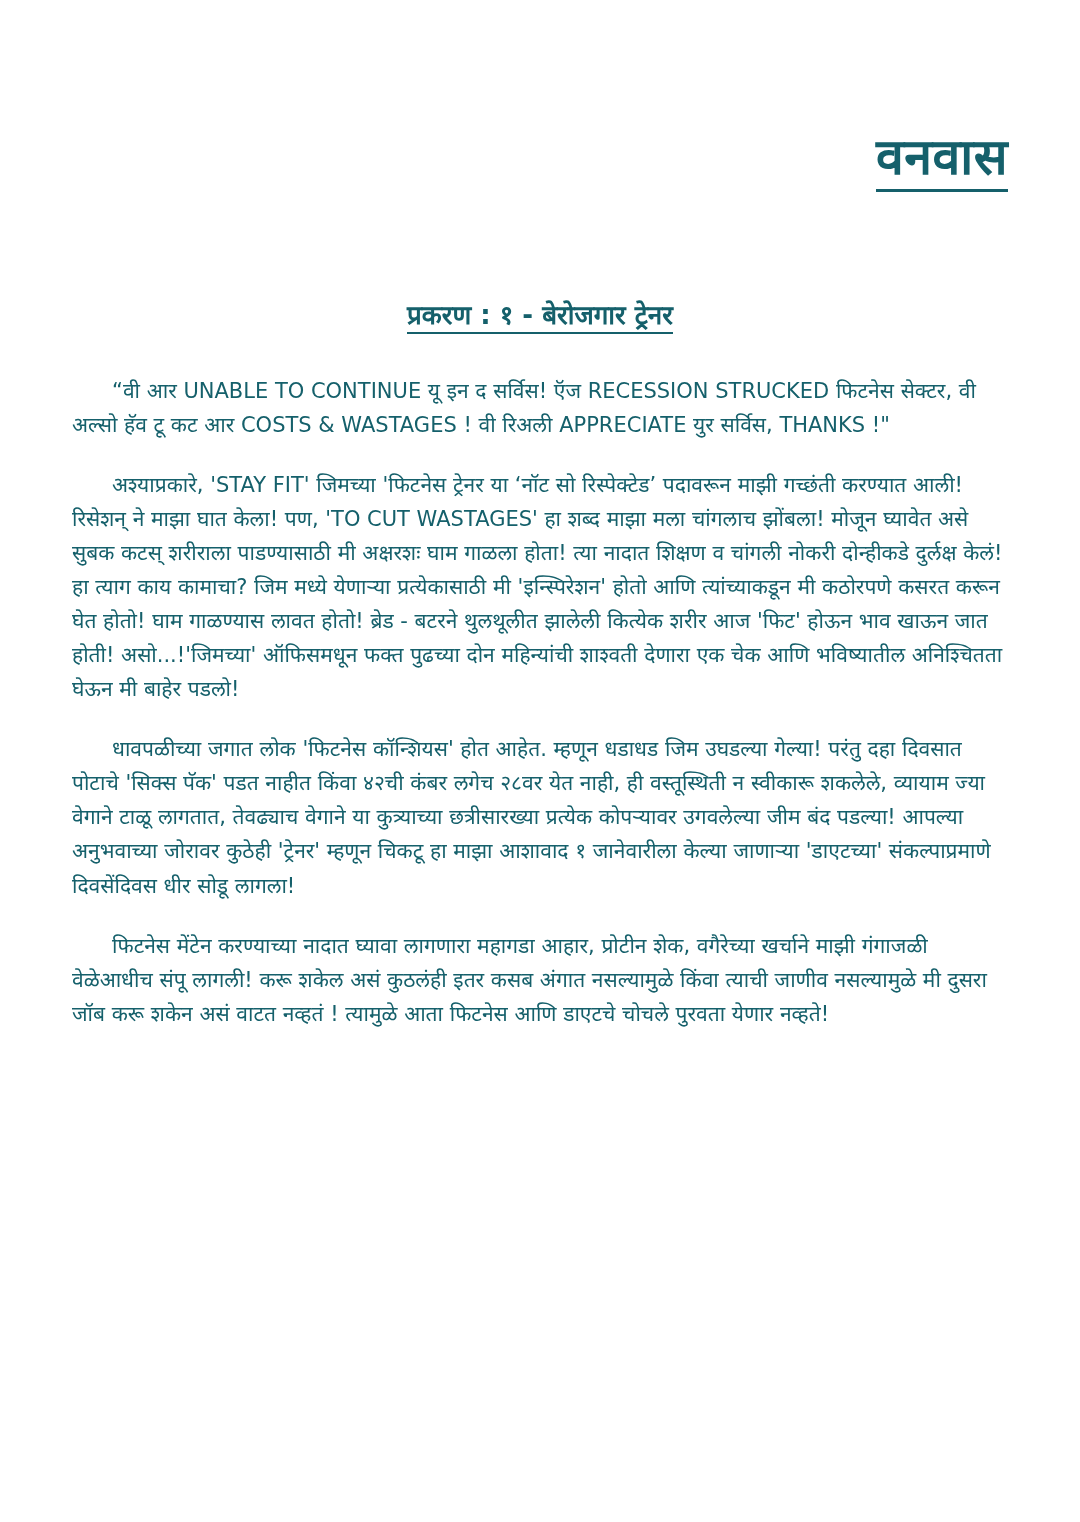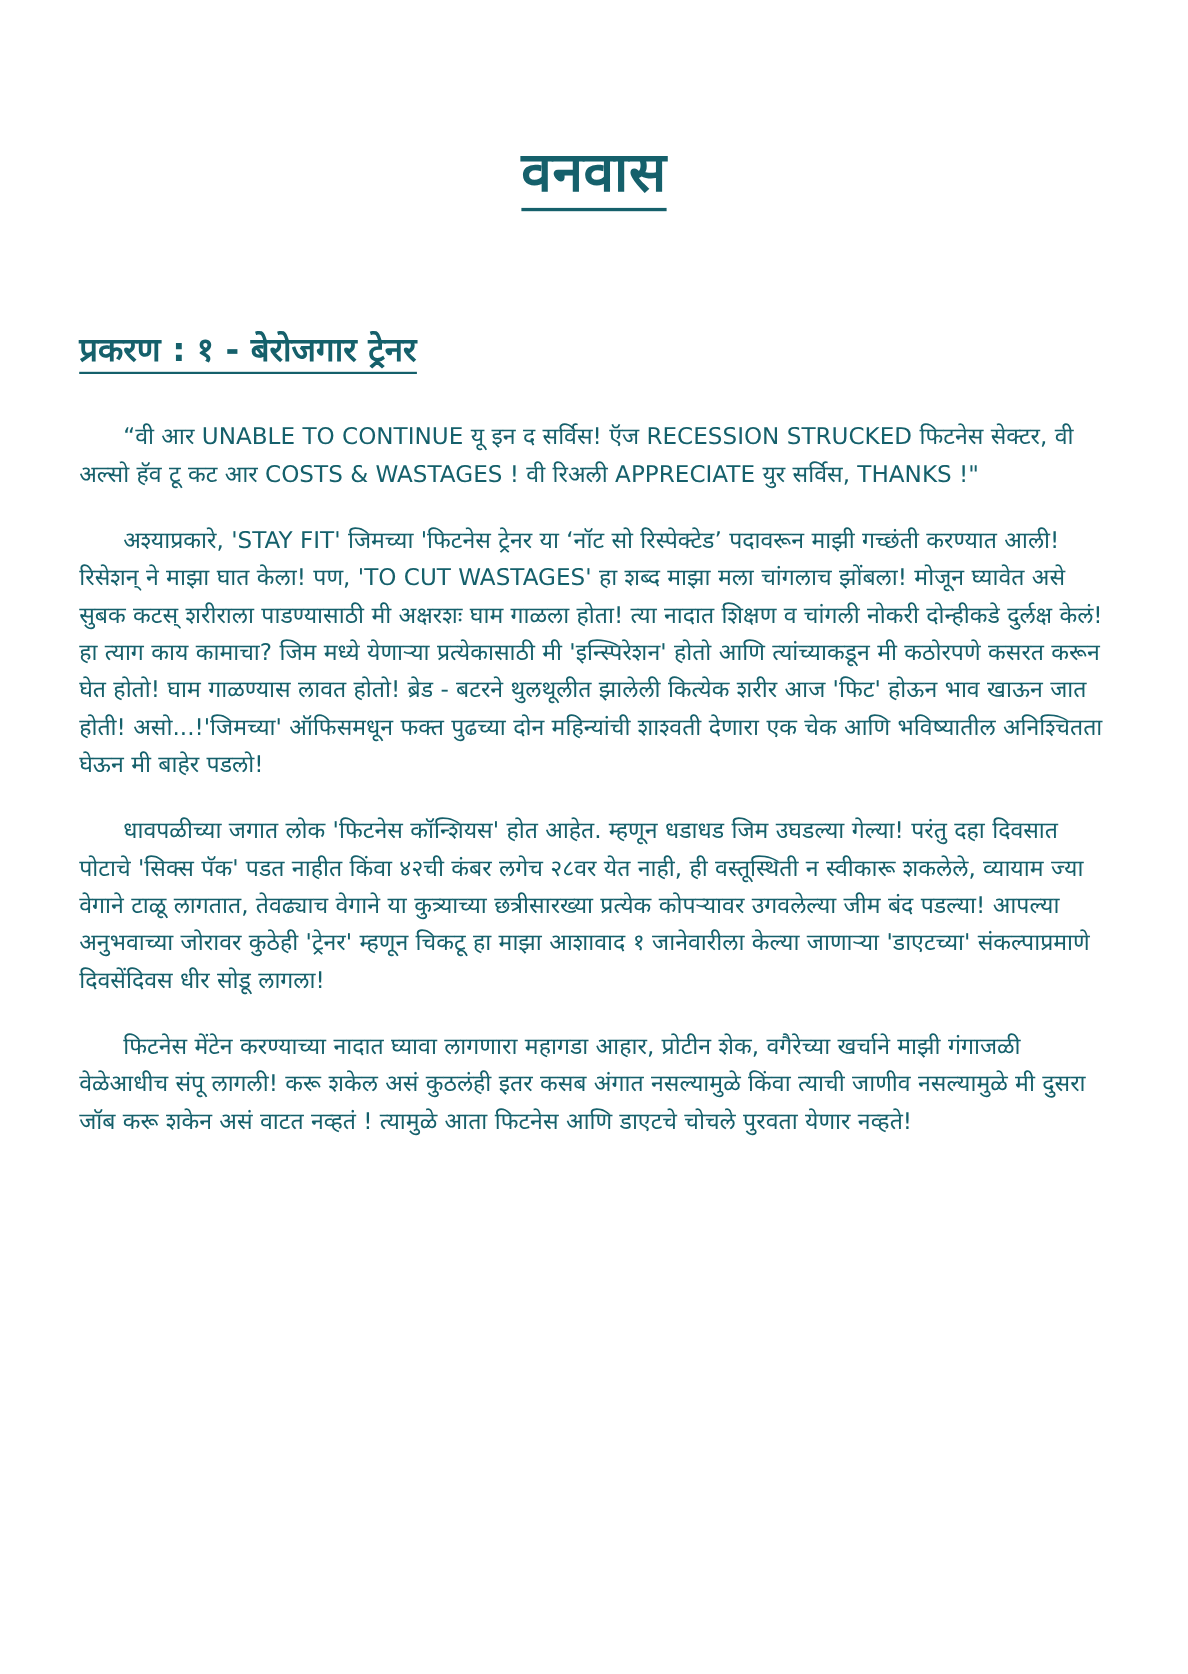--- a/index.html
+++ b/index.html
@@ -16,34 +16,35 @@
     -webkit-font-smoothing: antialiased;
   }
   .page {
     width: 1080px;
     min-height: 1522px;
     box-sizing: border-box;
     padding: 96px 72px 40px 72px;
     background: #ffffff;
   }
   .doc-title {
-    text-align: center;
+    text-align: right;
     font-size: 50px;
     font-weight: bold;
     letter-spacing: 0.5px;
     color: #15606b;
     margin: 30px 0 0 0;
     line-height: 1.25;
   }
   .doc-title .underline-text {
     border-bottom: 3px solid #15606b;
     padding-bottom: 3px;
   }
   .chapter-heading {
-    font-size: 30px;
+    text-align: center;
+    font-size: 26px;
     font-weight: bold;
     color: #15606b;
     margin: 110px 0 0 0;
     line-height: 1.3;
   }
   .chapter-heading .underline-text {
     border-bottom: 2px solid #15606b;
     padding-bottom: 2px;
   }
   .body-text {

